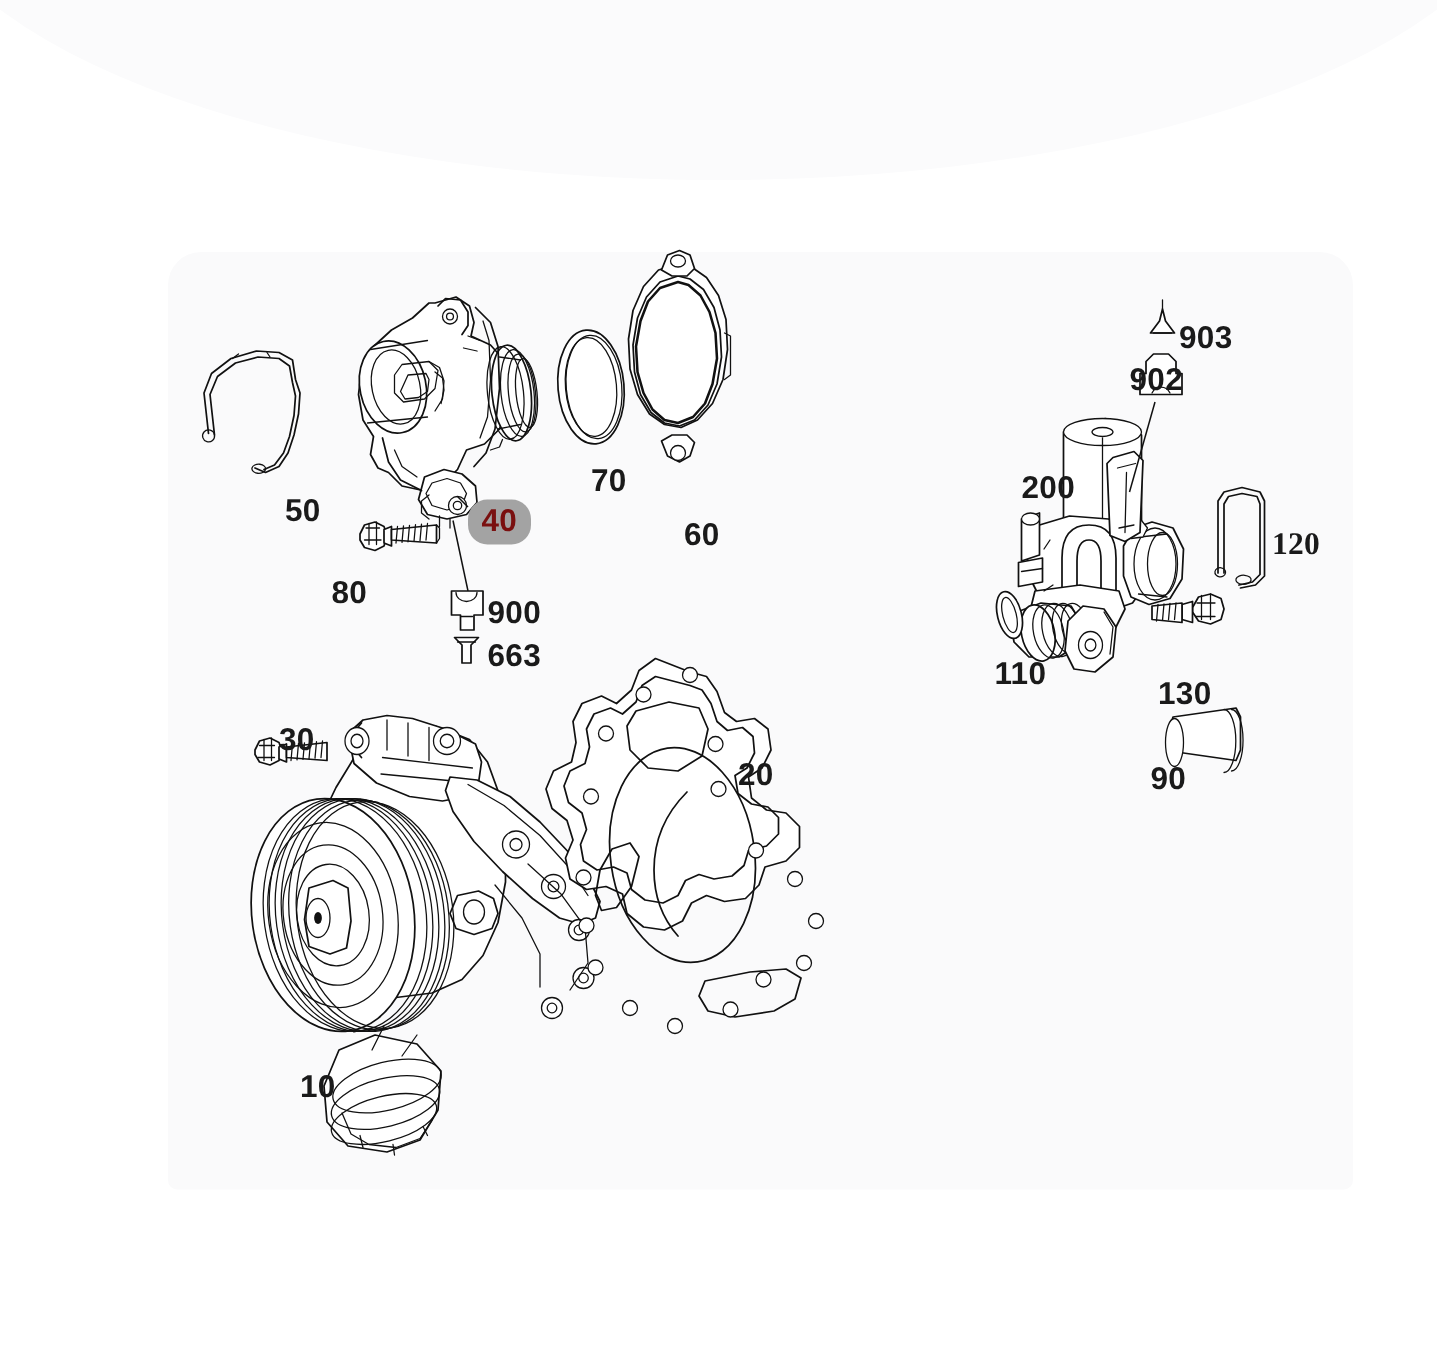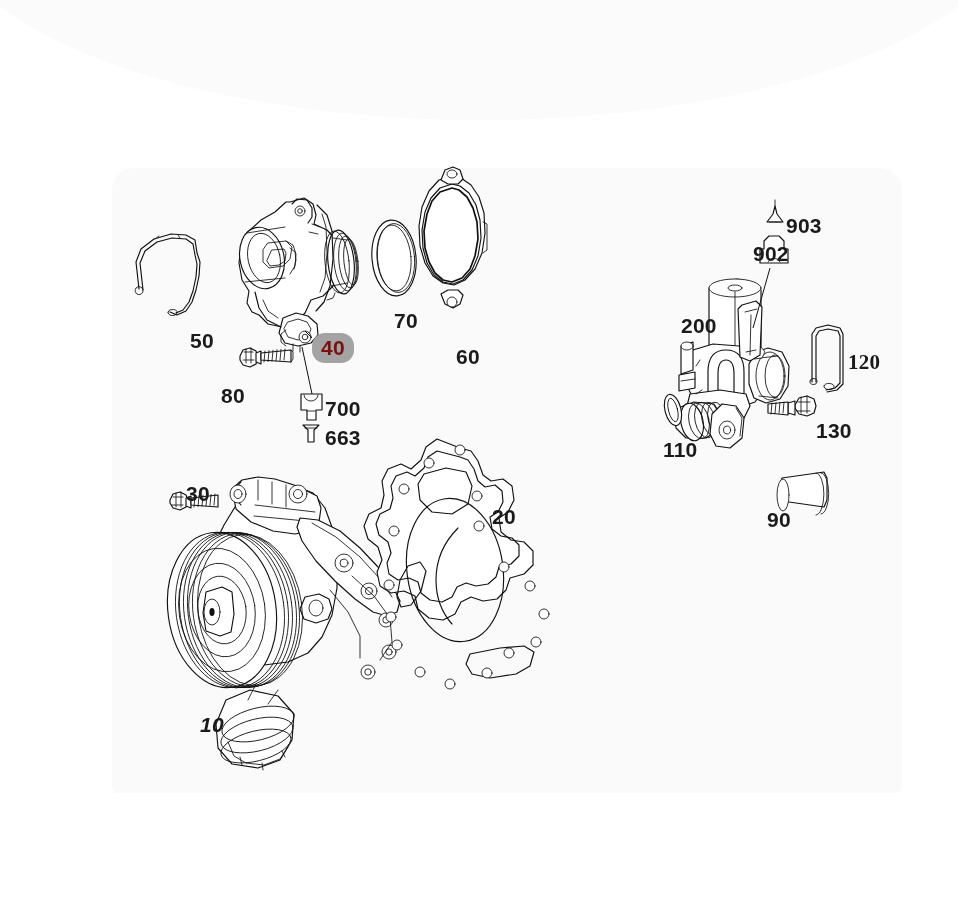--- a/index.html
+++ b/index.html
@@ -342,31 +342,31 @@
 
     <g>
       <path class="fw" d="M780 485 l2 -7 l42 -6 l3 6 l0 22 l-3 7 l-42 -6 l-2 -7 z"></path>
       <ellipse class="fw-t" cx="783" cy="495" rx="6" ry="16"></ellipse>
       <path class="ln-t" d="M816 473 a6 16 0 0 1 0 42"></path>
       <path class="ln-t" d="M821 473 a6 16 0 0 1 0 41"></path>
     </g>
 
   </svg>
 
-  <div class="lbl" style="left:200px;top:714px;font-style:italic;">10</div>
+  <div class="lbl" style="left:200px;top:714px;">10</div>
   <div class="lbl" style="left:492px;top:506px;">20</div>
   <div class="lbl" style="left:186px;top:483px;text-align:center;">30</div>
   <div class="lbl hl" style="left:312px;top:333px;">40</div>
   <div class="lbl" style="left:190px;top:330px;">50</div>
   <div class="lbl" style="left:456px;top:302px;margin-top:44px;">60</div>
   <div class="lbl" style="left:394px;top:310px;">70</div>
   <div class="lbl" style="left:221px;top:385px;">80</div>
   <div class="lbl" style="left:767px;top:509px;">90</div>
   <div class="lbl" style="left:681px;top:315px;">200</div>
   <div class="lbl" style="left:663px;top:439px;">110</div>
   <div class="lbl" style="left:848px;top:352px;font-family:Liberation Serif, serif;">120</div>
-  <div class="lbl" style="left:772px;top:420px;margin-left:44px;">130</div>
-  <div class="lbl" style="left:325px;top:398px;">700</div>
+  <div class="lbl" style="left:772px;top:452px;">130</div>
+  <div class="lbl" style="left:325px;top:398px;">900</div>
   <div class="lbl" style="left:325px;top:427px;">663</div>
   <div class="lbl" style="left:753px;top:243px;">902</div>
   <div class="lbl" style="left:786px;top:215px;">903</div>
 
 </div>
 
 </body></html>

